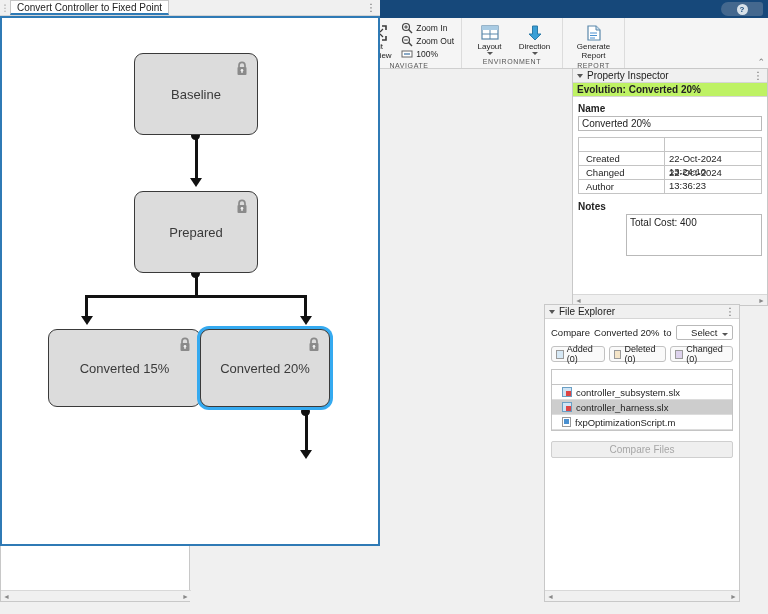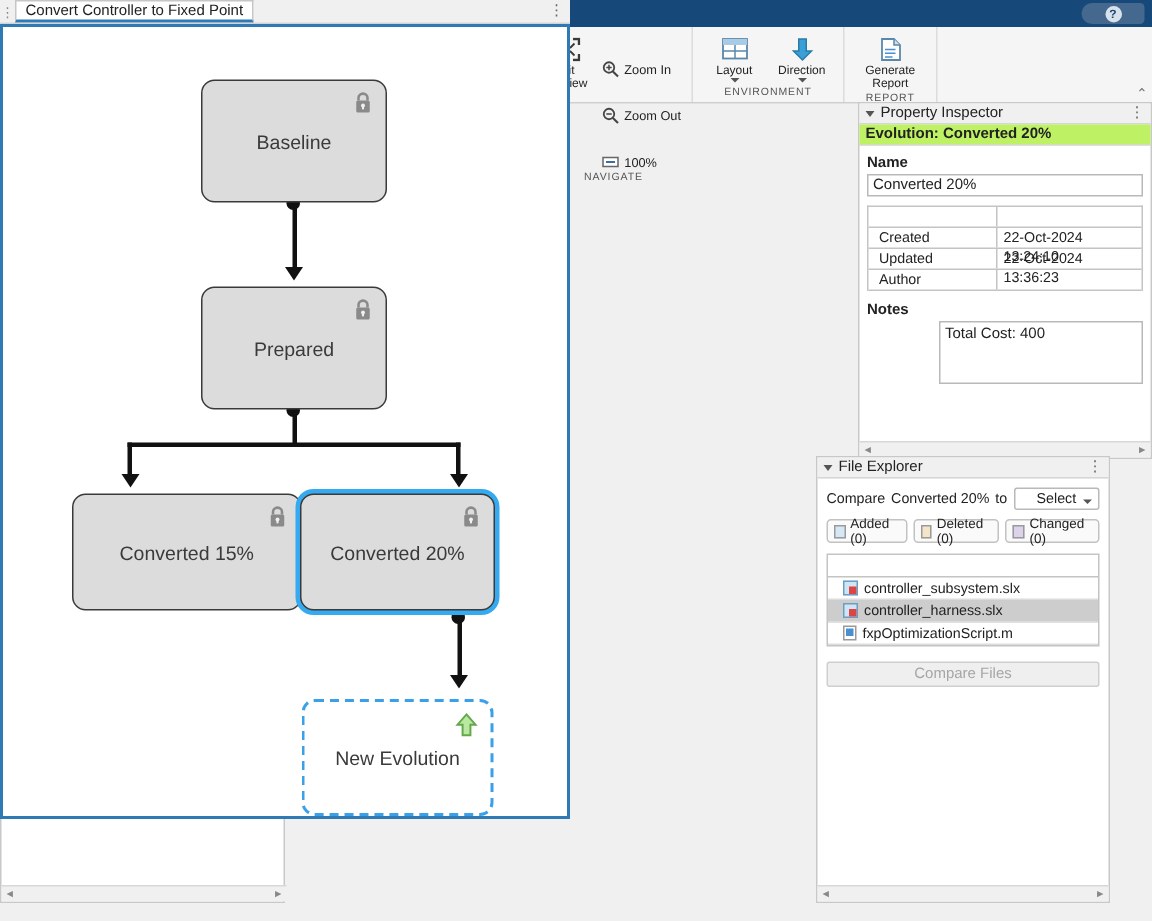--- a/index.html
+++ b/index.html
@@ -40,21 +40,21 @@
                 letter-spacing:.6px;padding-bottom:1px;}
 
   .bigbtn{width:42px;display:flex;flex-direction:column;align-items:center;
           padding-top:2px;cursor:default;border:1px solid transparent;border-radius:2px;}
   .bigbtn .ic{height:18px;display:flex;align-items:flex-end;justify-content:center;}
   .bigbtn .lbl{font-size:8px;line-height:9px;text-align:center;color:#222;margin-top:1px;}
   .bigbtn.active{background:#d8d8d8;border:1px solid #a8a8a8;}
   .bigbtn.wide{width:48px;}
 
   .smallcol{display:flex;flex-direction:column;justify-content:flex-start;gap:1px;padding-top:2px;}
-  .smallbtn{display:flex;gap:3px;height:12px;padding:0 3px;border-radius:2px;margin-top:18px;}
+  .smallbtn{display:flex;gap:3px;height:12px;padding:0 3px;border-radius:2px;}
   .smallbtn .ic{width:12px;height:12px;display:flex;align-items:center;justify-content:center;}
   .smallbtn .lbl{font-size:8.5px;line-height:12px;color:#222;white-space:nowrap;}
   .disabled .lbl{color:#b3b3b3;}
   .disabled .ic{opacity:.35;}
 
   .caret{width:0;height:0;border-left:3px solid transparent;border-right:3px solid transparent;
          border-top:3px solid #555;margin-top:1px;}
 
   .ribbon-collapse{position:absolute;right:3px;bottom:1px;font-size:9px;color:#777;}
 
@@ -557,28 +557,20 @@
         <span class="lock">
           <svg width="14" height="15" viewBox="0 0 14 15">
               <path d="M4 6V4.4a3 3 0 0 1 6 0V6" fill="none" stroke="#8a8a8a" stroke-width="1.7"></path>
               <rect x="2.5" y="6" width="9" height="8" rx="1" fill="#8a8a8a"></rect>
               <circle cx="7" cy="9.3" r="1.3" fill="#f0f0f0"></circle>
               <rect x="6.3" y="9.3" width="1.4" height="2.6" fill="#f0f0f0"></rect>
             </svg>
         </span>
       </div>
 
-      <div class="node newnode" style="left:199px;top:448px;width:128px;height:78px;">
-        <span class="nlabel">New Evolution</span>
-        <span class="lock">
-          <svg width="16" height="17" viewBox="0 0 12 13">
-              <path d="M6 1l4.6 5.2H8v5.4H4V6.2H1.4z" fill="#b9e8a0" stroke="#63a84a" stroke-width="1"></path>
-            </svg>
-        </span>
-      </div>
 
     </div>
   </div>
 
   <div class="panel" id="prop-inspector">
     <div class="panel-head">
       <span class="tri"></span>
       <span class="ttl">Property Inspector</span>
       <span class="kebab">⋮</span>
     </div>
@@ -591,21 +583,21 @@
       <div class="ptable">
         <div class="prow phead">
             <div class="k"></div>
             <div class="v"></div>
           </div>
         <div class="prow">
           <div class="k">Created</div>
           <div class="v">22-Oct-2024 13:24:10</div>
         </div>
         <div class="prow">
-          <div class="k">Updated</div>
+          <div class="k">Changed</div>
           <div class="v">22-Oct-2024 13:36:23</div>
         </div>
         <div class="prow">
           <div class="k">Author</div>
           <div class="v"></div>
         </div>
       </div>
       <div class="flabel" style="margin-top:7px">Notes</div>
       <div class="notesbox">
         <span>Total Cost: 400</span>

